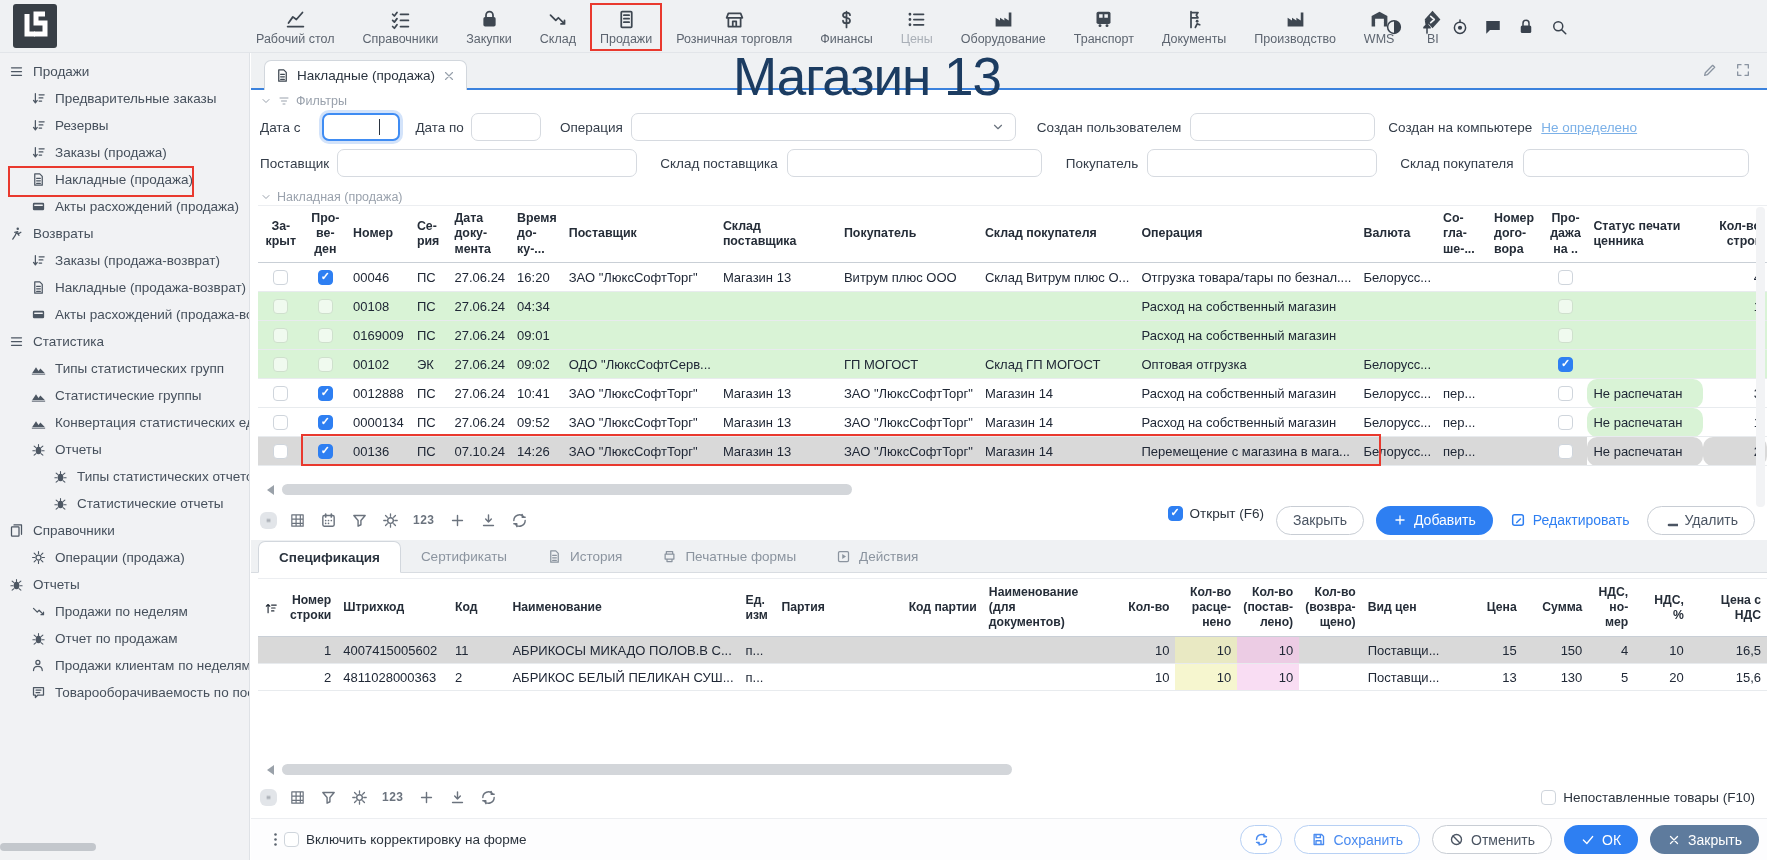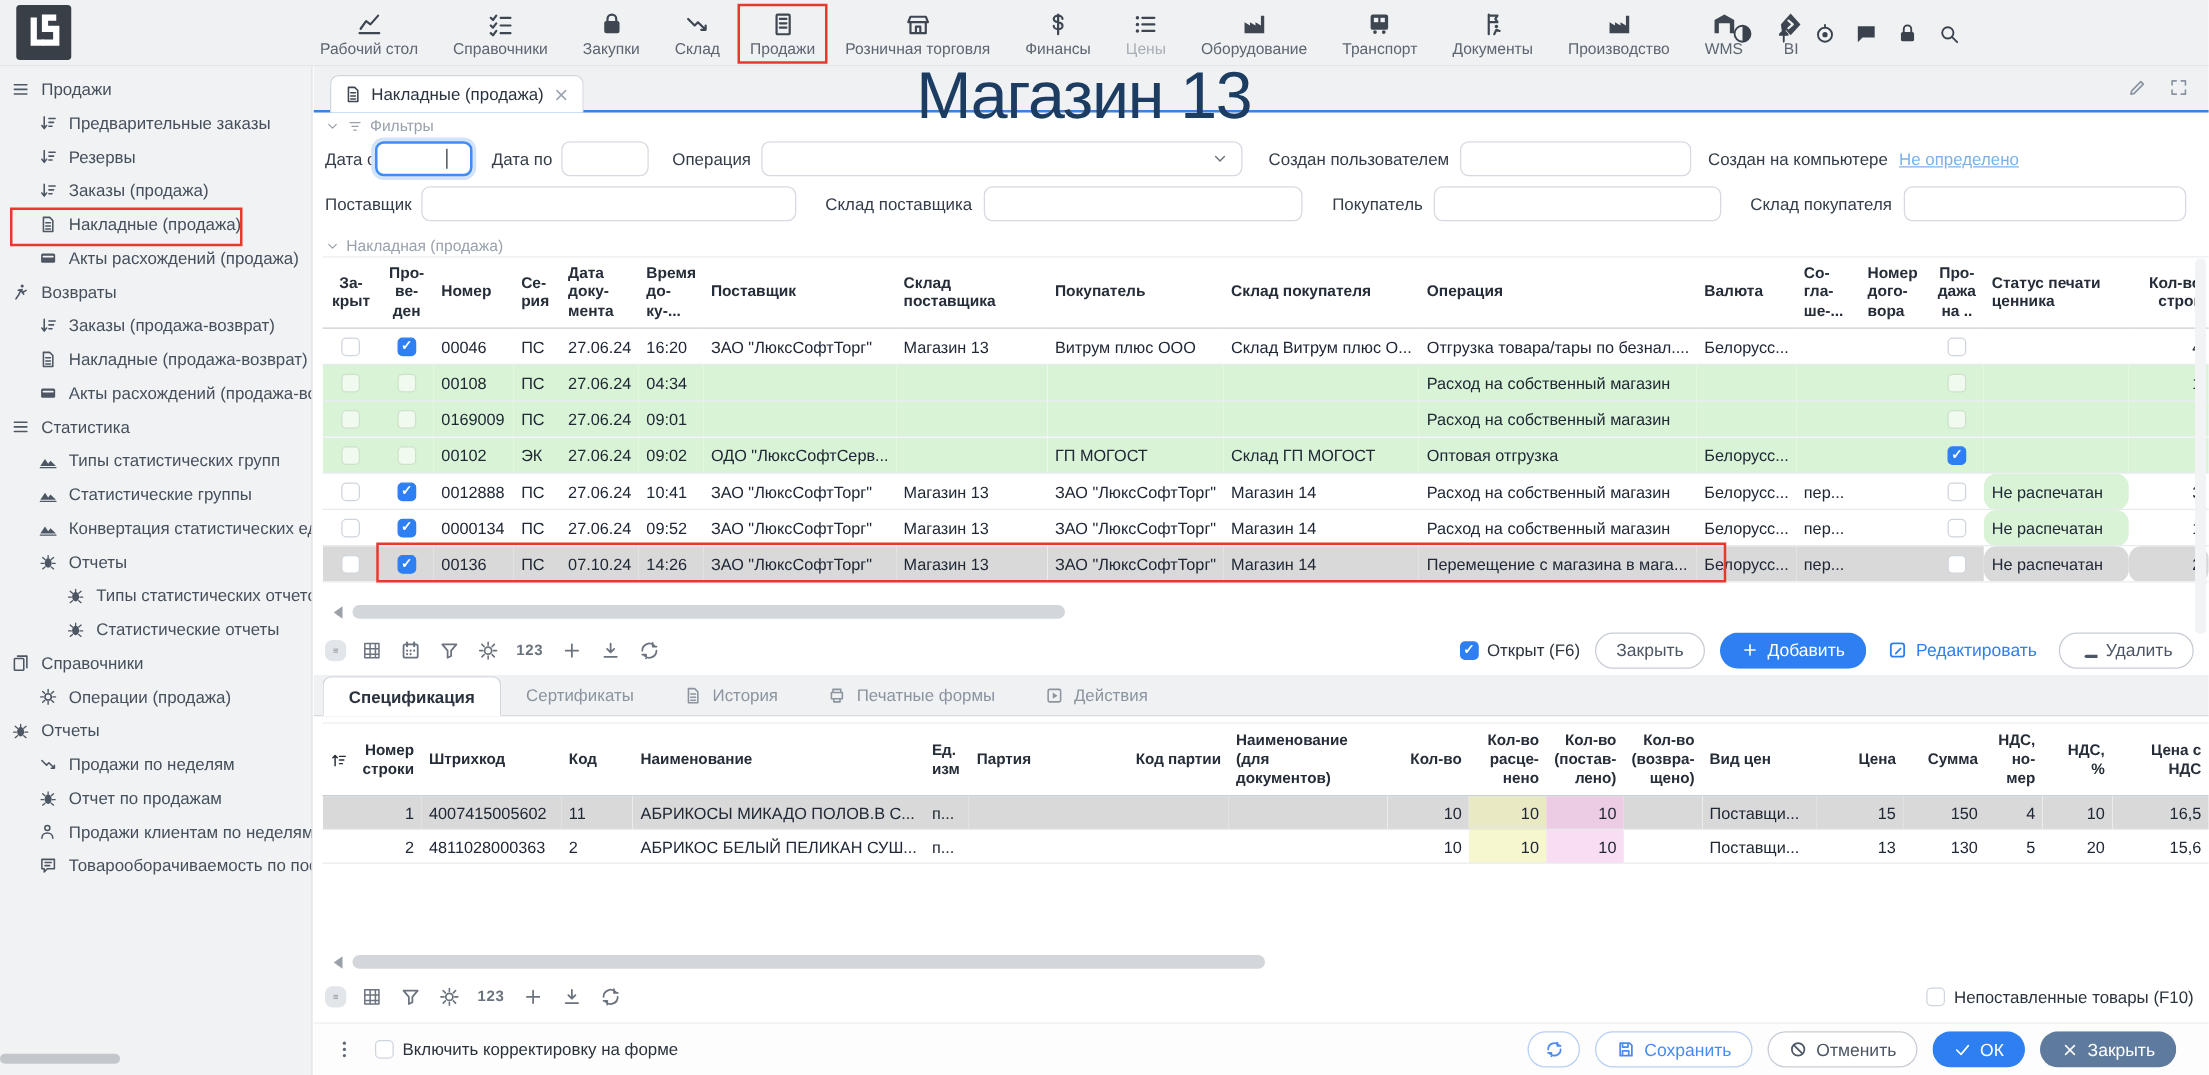--- a/index.html
+++ b/index.html
@@ -96,37 +96,37 @@
   .hs-thumb { height:11px; background:#d3d6da; border-radius:6px; }
   #hs1 .hs-thumb { width:570px; } #hs2 .hs-thumb { width:730px; }
 
   
   .grid-toolbar { position:absolute; left:9px; right:12px; display:flex; align-items:center; gap:14px; color:#6b737e; }
   #list-toolbar { top:450px; height:34px; }
   #spec-toolbar { top:728px; height:32px; }
   .tb-ic { cursor:pointer; }
   .tb-ic.active { background:#e2e5e9; border-radius:6px; padding:4px 6px; margin-right:-2px; }
   .tb-badge { font-size:12px; font-weight:bold; letter-spacing:.5px; cursor:pointer; }
-  .right-group { margin-left:auto; display:flex; align-items:center; gap:12px; }
+  .right-group { margin-left:auto; display:flex; align-items:flex-start; gap:12px; }
   .cb-label { display:flex; align-items:center; gap:7px; font-size:13.5px; color:#2b333d; cursor:pointer; }
   .btn { height:29px; border-radius:15px; font-size:14px; display:inline-flex; align-items:center; gap:7px; padding:0 16px; cursor:pointer; border:1px solid transparent; background:none; font-family:inherit; white-space:nowrap; }
   .btn-ghost { background:#fff; border-color:#c8cdd4; color:#4b5563; }
   .btn-primary { background:#2e7ff2; color:#fff; }
   .btn-link { color:#2e7ff2; padding:0 4px; }
   .btn-blueghost { background:#fff; border-color:#b7d0f4; color:#4a8bf0; }
   .btn-slate { background:#5e7b9d; color:#fff; }
   .btn .ic { stroke-width:2.2; }
 
   
   #detail-tabs { position:absolute; left:0; top:487px; width:100%; height:33px; background:#eff1f3; border-bottom:1px solid #d8dce1; display:flex; align-items:flex-end; padding-left:7px; }
   .dtab { height:32px; display:flex; align-items:center; gap:8px; padding:0 20px; font-size:13.5px; color:#8b949f; border-radius:7px 7px 0 0; cursor:pointer; }
   .dtab.active { background:#fff; border:1px solid #d2d7dd; border-bottom:1px solid #fff; color:#2a333e; font-weight:bold; margin-bottom:-1px; }
 
   
-  #bottom-bar { position:absolute; left:0; top:765px; width:100%; height:42px; background:#fdfdfe; border-top:1px solid #eceef1; display:flex; align-items:center; gap:16px; padding:0 26px 0 16px; }
+  #bottom-bar { position:absolute; left:0; top:765px; width:100%; height:42px; background:#fdfdfe; border-top:1px solid #eceef1; display:flex; align-items:center; padding:0 8px 0 16px; }
   #kebab { color:#5c6570; cursor:pointer; }
   .icon-btn { width:42px; justify-content:center; padding:0; }
 </style>
 </head>
 <body>
 
 <svg width="0" height="0" style="position:absolute">
   <defs>
     <symbol id="i-chart" viewBox="0 0 24 24">
         <path d="M3 20h18M4 16l5-7 4 3 7-8"></path>
@@ -610,21 +610,21 @@
     <div id="filters-head">
       <svg class="ic ic12">
           <use href="#i-chevdown"></use>
         </svg>
       <svg class="ic ic12">
           <use href="#i-flines"></use>
         </svg>
       <span>Фильтры</span>
     </div>
     <div class="frow" id="frow1">
-      <span class="flabel" style="margin-right:0">Дата с</span>
+      <span class="flabel" style="margin-right:22px">Дата с</span>
       <span class="inpwrap">
           <input class="inp focused" style="width: 78px;">
           <i class="caret"></i>
         </span>
       <span class="flabel" style="margin-left:15px;margin-right:7px">Дата по</span>
       <input class="inp" style="width: 70px;">
       <span class="flabel" style="margin-left:19px;margin-right:8px">Операция</span>
       <div class="select" style="width:385px">
         <svg class="ic ic14">
             <use href="#i-chevdown"></use>

